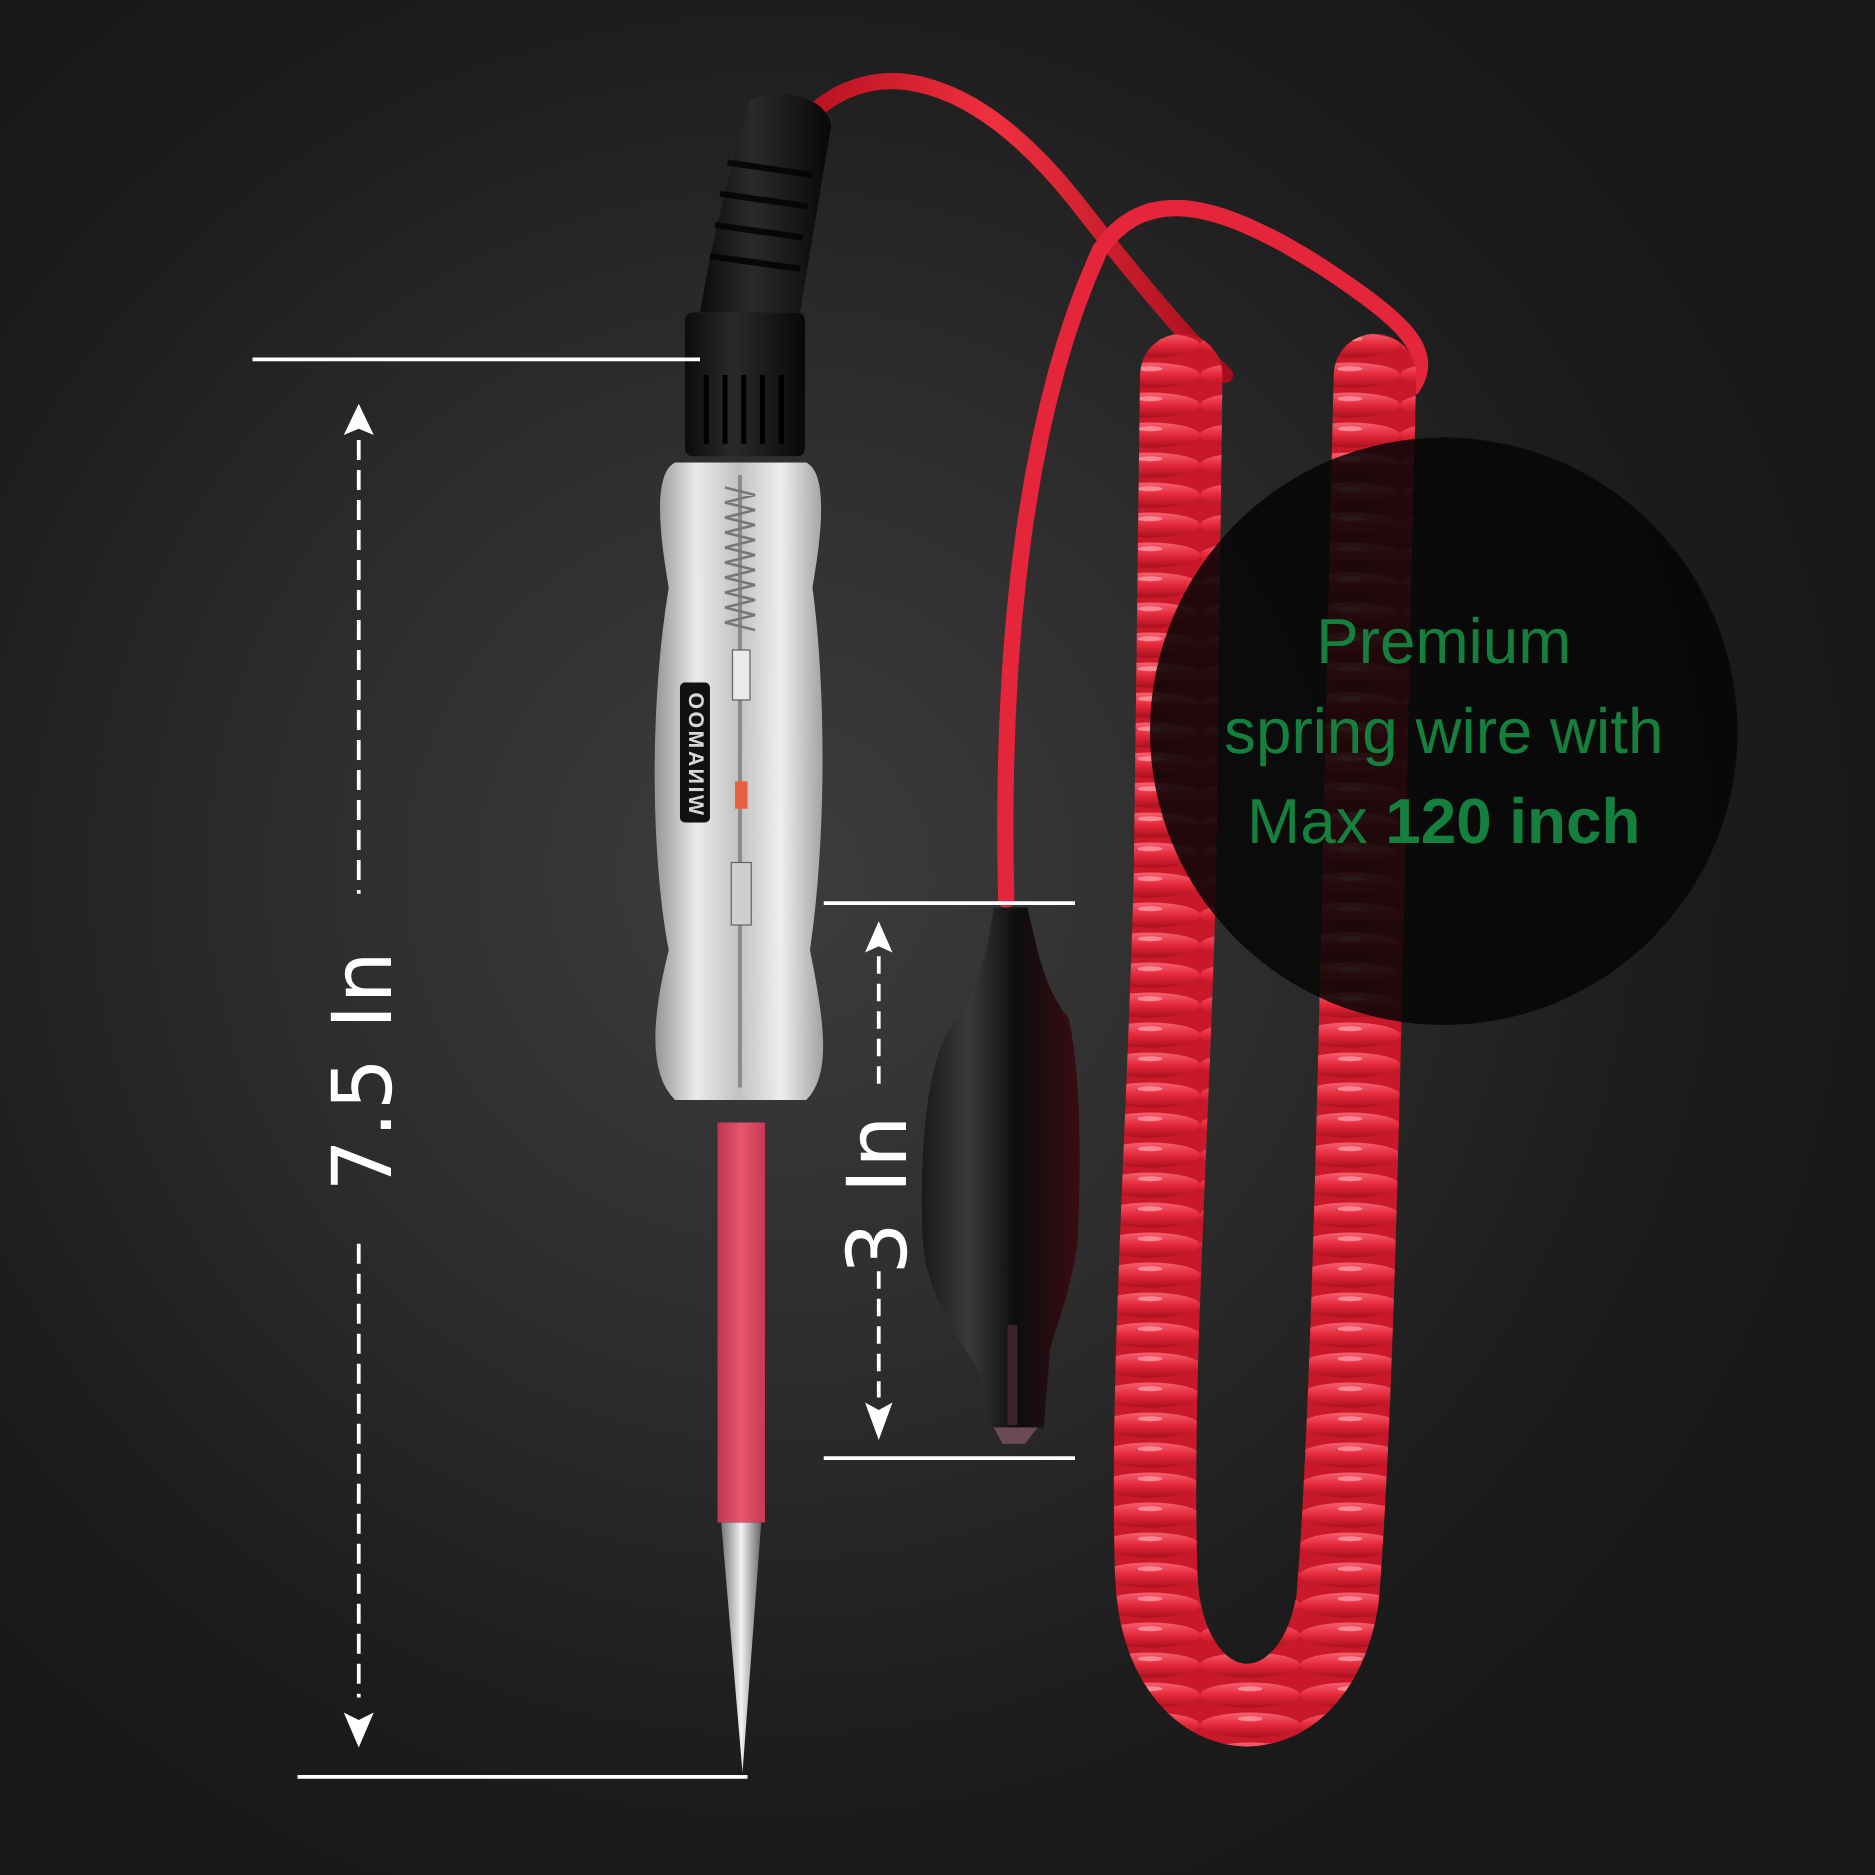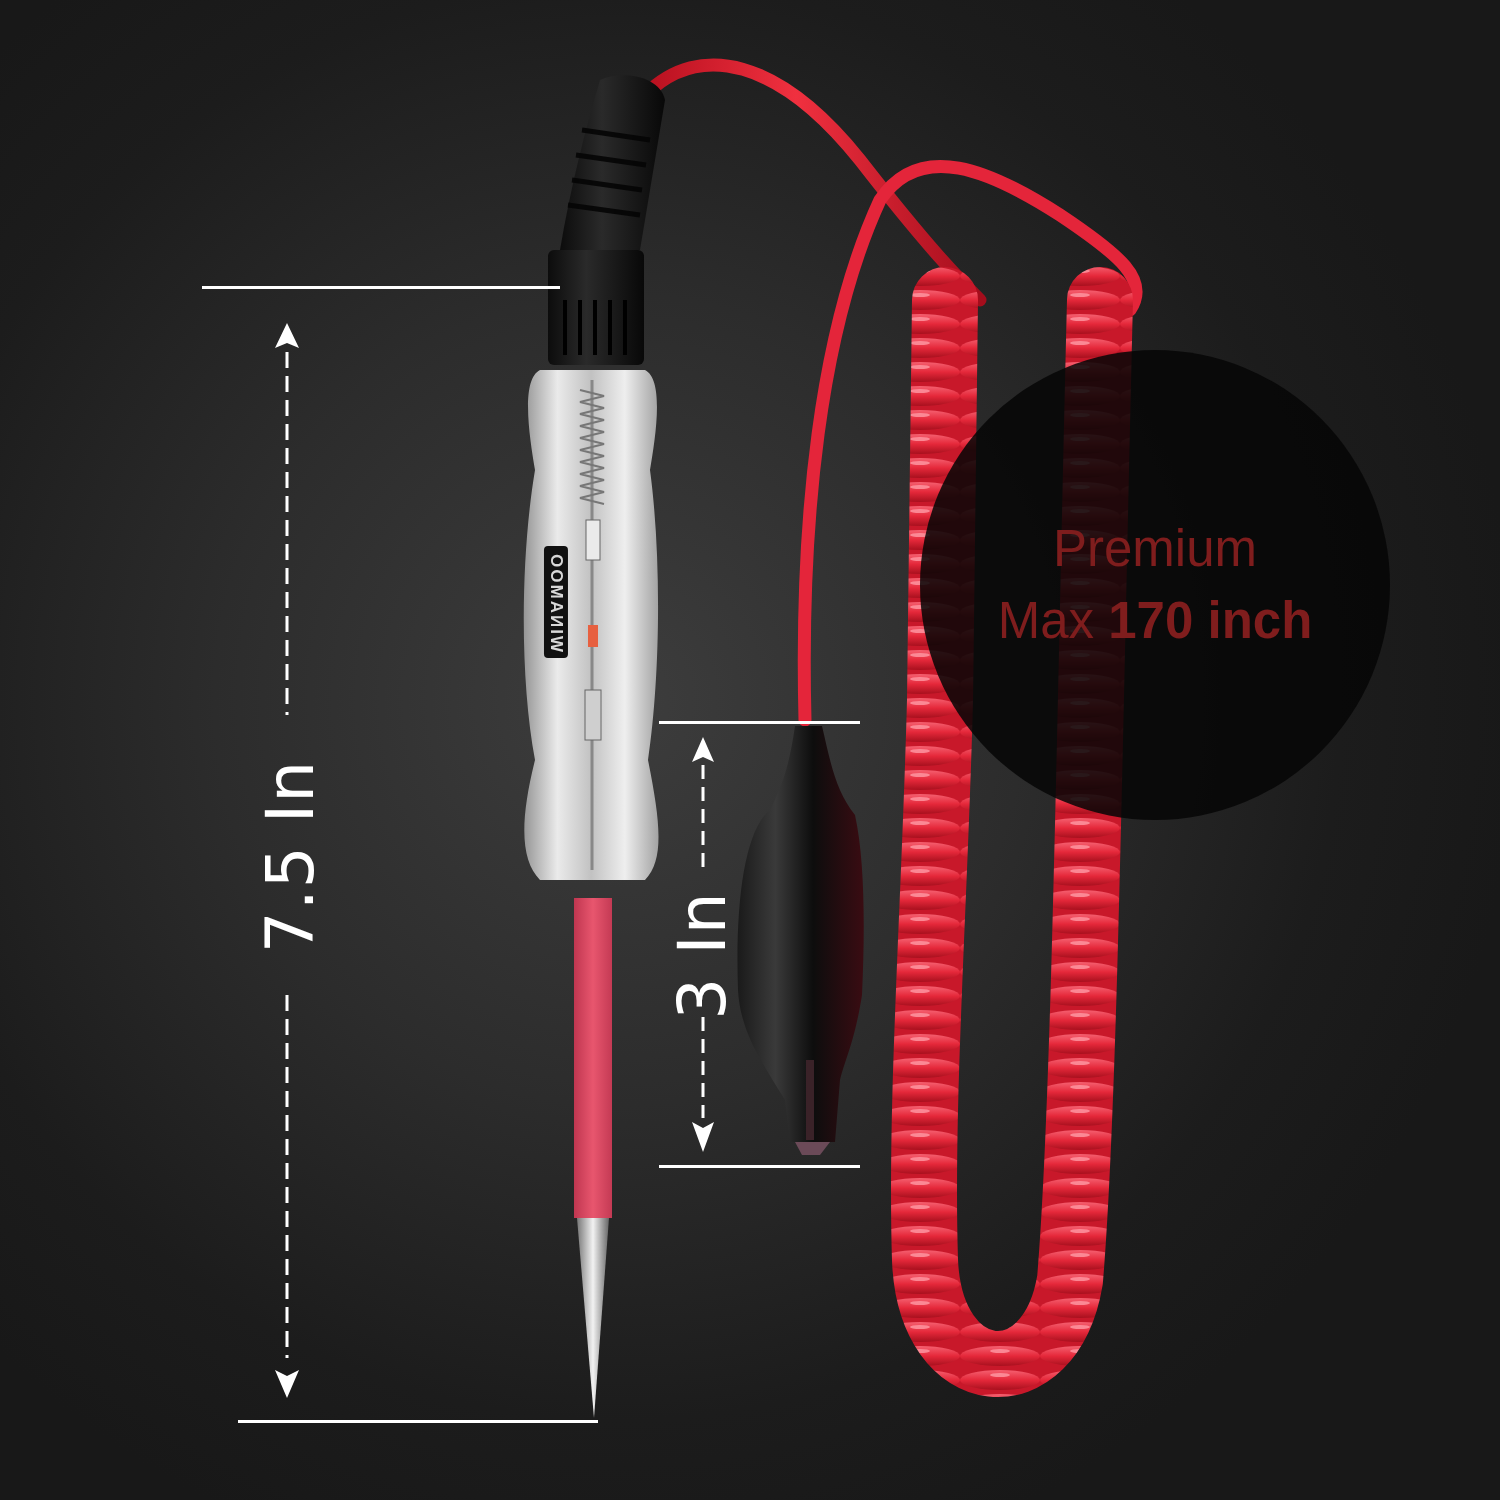--- a/index.html
+++ b/index.html
@@ -6,21 +6,21 @@
   body {
     width: 1500px; height: 1500px; overflow: hidden; position: relative;
     background: radial-gradient(ellipse 900px 900px at 620px 700px, #3d3d3d 0%, #2c2c2c 45%, #1c1c1c 80%, #181818 100%);
     font-family: "Liberation Sans", sans-serif;
   }
   svg.art { position: absolute; left: 0; top: 0; }
   .callout {
     position: absolute; left: 920px; top: 350px; width: 470px; height: 470px;
     border-radius: 50%; background: rgba(6,6,6,0.86);
     display: flex; flex-direction: column; align-items: center; justify-content: center;
-    color: #7f1d1d; text-align: center;
+    color: #15803d; text-align: center;
   }
   .callout .line { font-size: 51px; line-height: 72px; white-space: nowrap; }
   .callout .line b { font-weight: bold; }
   .dim-line { position: absolute; height: 3px; background: #ffffff; }
   .dim-label {
     position: absolute; color: #ffffff; font-size: 66px; white-space: nowrap;
     transform: rotate(-90deg); transform-origin: center center;
     font-family: "DejaVu Sans", sans-serif; font-weight: normal; letter-spacing: 1px;
   }
   .brand {
@@ -143,14 +143,15 @@
 <div class="dim-line" style="left:659px; top:721px; width:201px;"></div>
 <div class="dim-line" style="left:659px; top:1165px; width:201px;"></div>
 
 <div class="dim-label" style="left:190px; top:818px; width:200px; text-align:center;">7.5 In</div>
 <div class="dim-label" style="left:632px; top:917px; width:140px; text-align:center;">3 In</div>
 
 <div class="brand" style="left:500px; top:590px;">WINAMOO</div>
 
 <div class="callout">
   <div class="line">Premium</div>
-  <div class="line"><span>Max </span><b>170 inch</b></div>
+  <div class="line">spring wire with</div>
+  <div class="line"><span>Max </span><b>120 inch</b></div>
 </div>
 
 </body></html>

